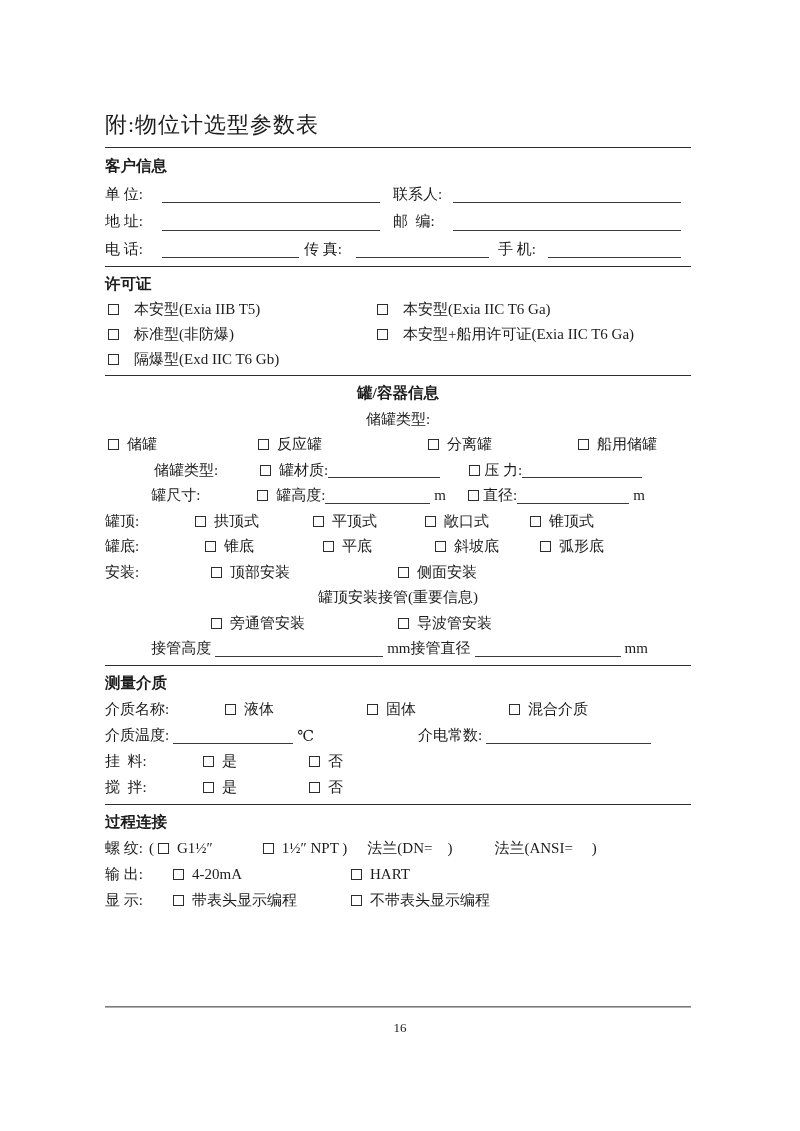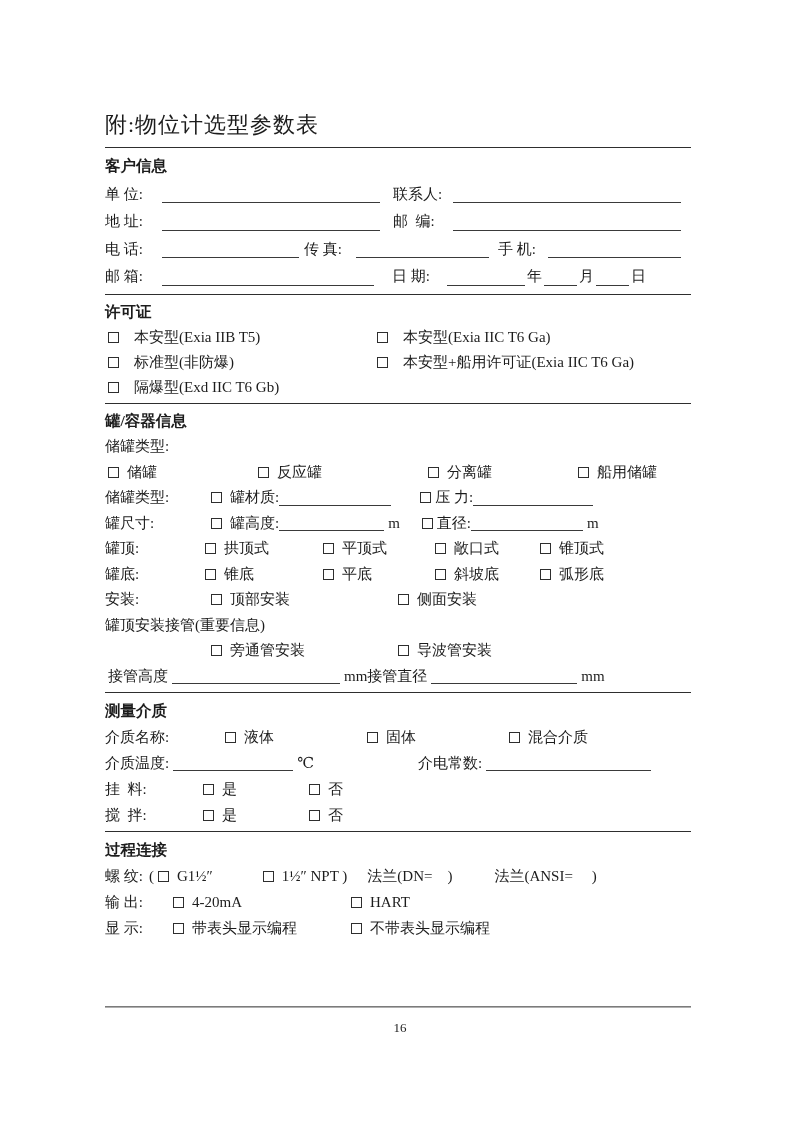--- a/index.html
+++ b/index.html
@@ -2,21 +2,21 @@
 <html><head>
 <meta charset="utf-8">
 <style>
   html,body{margin:0;padding:0;background:#fff;}
   .page{position:relative;width:800px;height:1131px;background:#ffffff;overflow:hidden;
         font-family:"Liberation Serif","DejaVu Serif",serif;color:#1c1c1c;}
   .content{position:absolute;left:105px;top:110px;width:586px;}
   .doc-title{font-size:22px;font-weight:400;letter-spacing:1px;height:34px;line-height:30px;}
   hr.sec{border:none;border-top:1.8px solid #2e2e2e;margin:3px 0 5px 0;}
   .row{display:flex;align-items:center;font-size:15px;white-space:pre;}
-  .r27{height:27.5px;} .r25{height:25px;} .r255{height:25.5px;} .r26{height:26px;}
+  .r27{height:27.5px;} .r25{height:25px;} .r255{height:25.5px;justify-content:center;} .r26{height:26px;}
   .h{font-weight:700;font-size:15.5px;}
   .lbl{flex:none;}
   .cell{display:flex;align-items:center;flex:none;white-space:pre;}
   .cell.grow{flex:1;}
   .cb{flex:none;width:11px;height:11px;border:1.2px solid #2e2e2e;background:#fff;margin-right:8px;box-sizing:border-box;}
   .cb.wide{margin-right:15px;}
   .ln{flex:none;height:0;border-bottom:1.3px solid #3a3a3a;align-self:flex-end;margin-bottom:5px;}
   .ln.grow{flex:1;margin-right:10px;}
   .unit{padding-left:4px;}
   .fhr{position:absolute;top:1006px;left:105px;width:586px;height:2.4px;
@@ -48,31 +48,20 @@
       <span class="ln grow"></span>
     </div>
     <div class="row r27">
       <span class="lbl" style="width:57px">电 话:</span>
       <span class="ln" style="width:137px"></span>
       <span class="lbl" style="margin-left:5px;width:52px">传 真:</span>
       <span class="ln" style="width:133px"></span>
       <span class="lbl" style="margin-left:9px;width:50px">手 机:</span>
       <span class="ln grow"></span>
     </div>
-    <div class="row r27">
-      <span class="lbl" style="width:57px">邮 箱:</span>
-      <span class="ln" style="width:212px"></span>
-      <span class="lbl" style="margin-left:18px;width:55px">日 期:</span>
-      <span class="ln" style="width:78px"></span>
-      <span class="lbl" style="padding:0 2px">年</span>
-      <span class="ln" style="width:33px"></span>
-      <span class="lbl" style="padding:0 2px">月</span>
-      <span class="ln" style="width:33px"></span>
-      <span class="lbl" style="padding:0 2px">日</span>
-    </div>
     <hr class="sec">
 
     <div class="row r25 h">
       <span class="lbl">许可证</span>
     </div>
     <div class="row r25" style="padding-left:3px">
       <span class="cell" style="width:269px">
         <span class="cb wide"></span>
         <span>本安型(Exia IIB T5)</span>
       </span>
@@ -138,21 +127,21 @@
       <span class="lbl">罐高度:</span>
       <span class="ln" style="width:105px"></span>
       <span class="lbl unit">m</span>
       <span class="cb" style="margin-left:22px;margin-right:4px"></span>
       <span class="lbl">直径:</span>
       <span class="ln" style="width:112px"></span>
       <span class="lbl unit">m</span>
     </div>
     <div class="row r255">
       <span class="lbl" style="width:90px">罐顶:</span>
-      <span class="cell" style="width:118px;margin-left:10px">
+      <span class="cell" style="width:118px;">
         <span class="cb"></span>
         <span>拱顶式</span>
       </span>
       <span class="cell" style="width:112px">
         <span class="cb"></span>
         <span>平顶式</span>
       </span>
       <span class="cell" style="width:105px">
         <span class="cb"></span>
         <span>敞口式</span>

